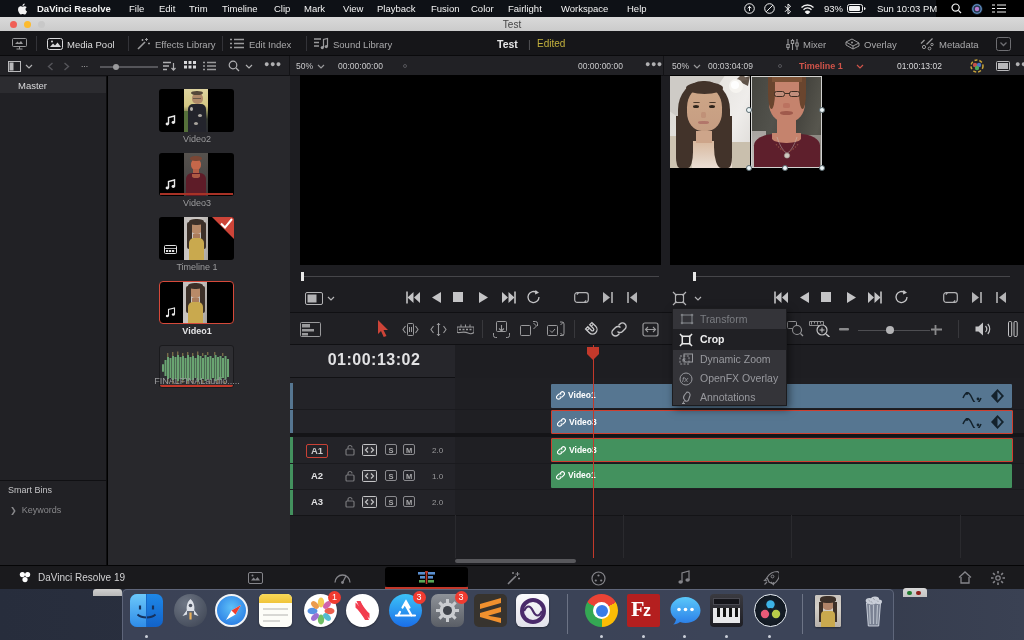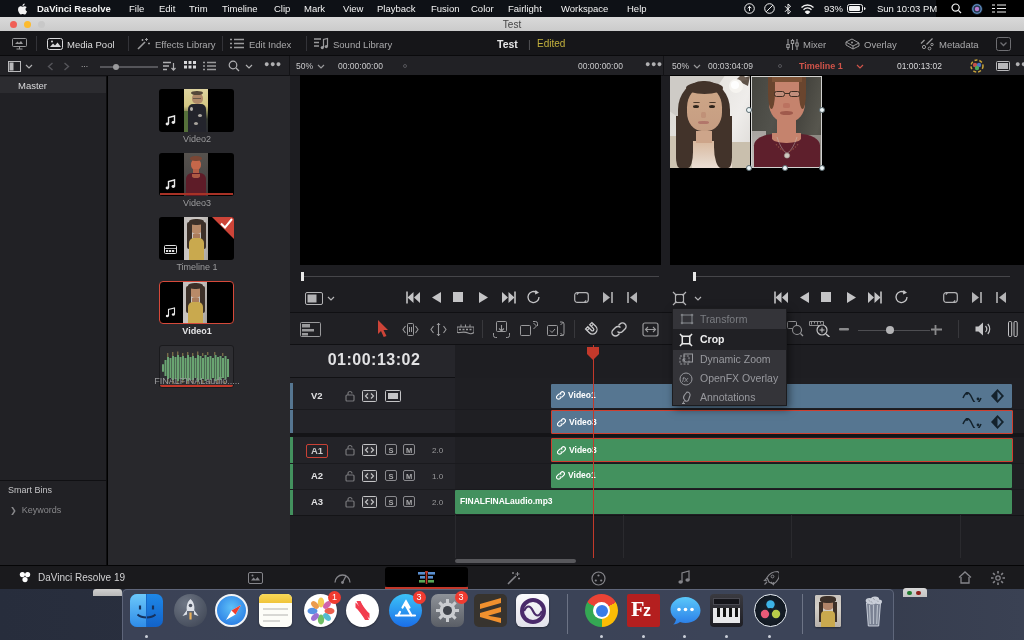--- a/index.html
+++ b/index.html
@@ -669,35 +669,20 @@
   <div class="abs" style="left:0;top:38px;width:3px;height:51px;background:#567691;"></div>
   <div class="abs" style="left:0;top:92px;width:3px;height:78px;background:#43915e;"></div>
 
   <div class="abs" style="left:0;top:88px;width:734px;height:4px;background:#141417;"></div>
 
   <div class="abs" style="left:0;top:64px;width:734px;height:1px;background:#1a1a1e;"></div>
   <div class="abs" style="left:0;top:117.5px;width:734px;height:1px;background:#1a1a1e;"></div>
   <div class="abs" style="left:0;top:143.5px;width:734px;height:1px;background:#1a1a1e;"></div>
   <div class="abs" style="left:0;top:169.5px;width:734px;height:1px;background:#141417;"></div>
 
-  <div class="abs trh" style="top:43px;">
-    <span class="tname" style="color:#e0e0e2;">V2</span>
-    <svg class="thico" style="left:55px" width="10" height="12" viewBox="0 0 10 12">
-        <rect x="1" y="5" width="8" height="6" rx="1" fill="none" stroke="#77777a" stroke-width="1.2"></rect>
-        <path d="M3 5V3.5a2 2 0 014 0" fill="none" stroke="#77777a" stroke-width="1.2"></path>
-      </svg>
-    <svg class="thico" style="left:72px" width="15" height="12" viewBox="0 0 15 12">
-        <rect x="0.5" y="0.5" width="14" height="11" rx="1" fill="#2e2e33" stroke="#c4c4c6"></rect>
-        <path d="M6 3.5L3.5 6 6 8.5M9 3.5L11.5 6 9 8.5" fill="none" stroke="#c4c4c6" stroke-width="1.2"></path>
-      </svg>
-    <svg class="thico" style="left:95px" width="16" height="12" viewBox="0 0 16 12">
-        <rect x="0.5" y="0.5" width="15" height="11" rx="1" fill="none" stroke="#c4c4c6"></rect>
-        <rect x="3" y="3" width="10" height="6" fill="#c4c4c6"></rect>
-      </svg>
-  </div>
 
 
   <div class="abs trh" style="top:97px;">
     <span class="tname" style="color:#c9c9cb;border:1px solid #c94136;padding:0px 4px 1px;border-radius:2px;left:16px;">A1</span>
     <svg class="thico" style="left:55px" width="10" height="12" viewBox="0 0 10 12">
         <rect x="1" y="5" width="8" height="6" rx="1" fill="none" stroke="#77777a" stroke-width="1.2"></rect>
         <path d="M3 5V3.5a2 2 0 014 0" fill="none" stroke="#77777a" stroke-width="1.2"></path>
       </svg>
     <svg class="thico" style="left:72px" width="15" height="12" viewBox="0 0 15 12">
         <rect x="0.5" y="0.5" width="14" height="11" rx="1" fill="#2e2e33" stroke="#c4c4c6"></rect>
@@ -772,23 +757,20 @@
     <svg class="lnk" width="9" height="9" viewBox="0 0 16 15">
         <path d="M6.5 9.5a3.5 3.5 0 005-0l2.5-2.5a3.5 3.5 0 00-5-5L7.5 3.5M9.5 5.5a3.5 3.5 0 00-5 0L2 8a3.5 3.5 0 005 5l1.5-1.5" fill="none" stroke="#fff" stroke-width="2"></path>
       </svg>
     <span class="cl">Video3</span>
   </div>
   <div class="abs clip" style="left:261px;top:119px;width:461px;height:24px;background:#43915e;">
     <svg class="lnk" width="9" height="9" viewBox="0 0 16 15">
         <path d="M6.5 9.5a3.5 3.5 0 005-0l2.5-2.5a3.5 3.5 0 00-5-5L7.5 3.5M9.5 5.5a3.5 3.5 0 00-5 0L2 8a3.5 3.5 0 005 5l1.5-1.5" fill="none" stroke="#fff" stroke-width="2"></path>
       </svg>
     <span class="cl">Video1</span>
-  </div>
-  <div class="abs clip" style="left:165px;top:145px;width:557px;height:24px;background:#43915e;">
-    <span class="cl" style="left:5px;">FINALFINALaudio.mp3</span>
   </div>
 
   <div class="abs" style="left:165px;top:170px;width:1px;height:43px;background:#2a2a2e;"></div>
   <div class="abs" style="left:333px;top:170px;width:1px;height:43px;background:#2a2a2e;"></div>
   <div class="abs" style="left:501px;top:170px;width:1px;height:43px;background:#2a2a2e;"></div>
   <div class="abs" style="left:670px;top:170px;width:1px;height:43px;background:#2a2a2e;"></div>
 
   <div class="abs" style="left:302.5px;top:0px;width:1.5px;height:213px;background:#c3392b;"></div>
   <svg class="abs" style="left:297px;top:2px" width="12" height="13" viewBox="0 0 12 13">
       <path d="M0 0h12v7L6 13 0 7z" fill="#c3392b"></path>

